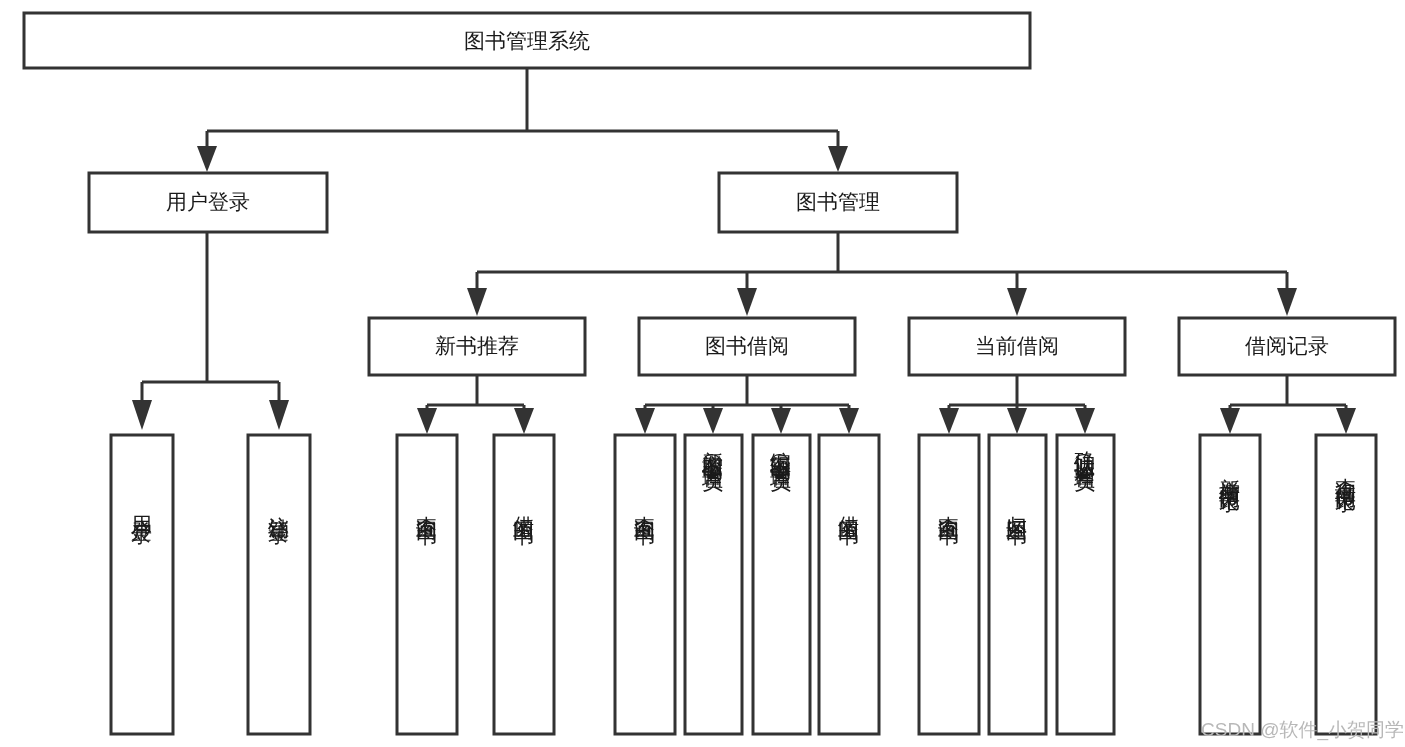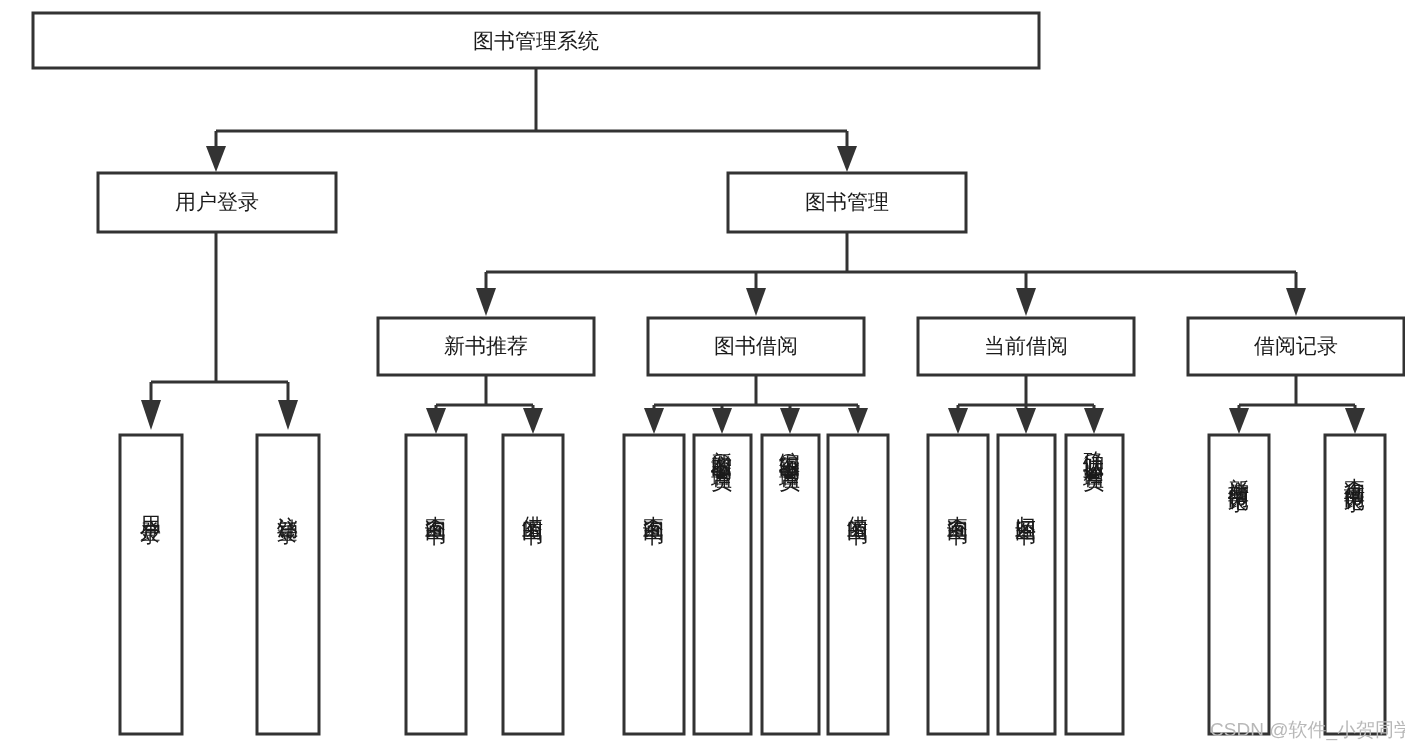--- a/index.html
+++ b/index.html
@@ -9,21 +9,21 @@
   }
   body {
     width: 1405px;
     height: 747px;
     font-family: "Liberation Sans", "DejaVu Sans", sans-serif;
     overflow: hidden;
     position: relative;
   }
   #diagram-root {
     position: absolute;
-    left: 17px;
+    left: 8px;
     top: 0;
     width: 1200px;
     height: 747px;
   }
   svg.flow {
     display: block;
     width: 1405px;
     height: 747px;
   }
   .node-rect {

